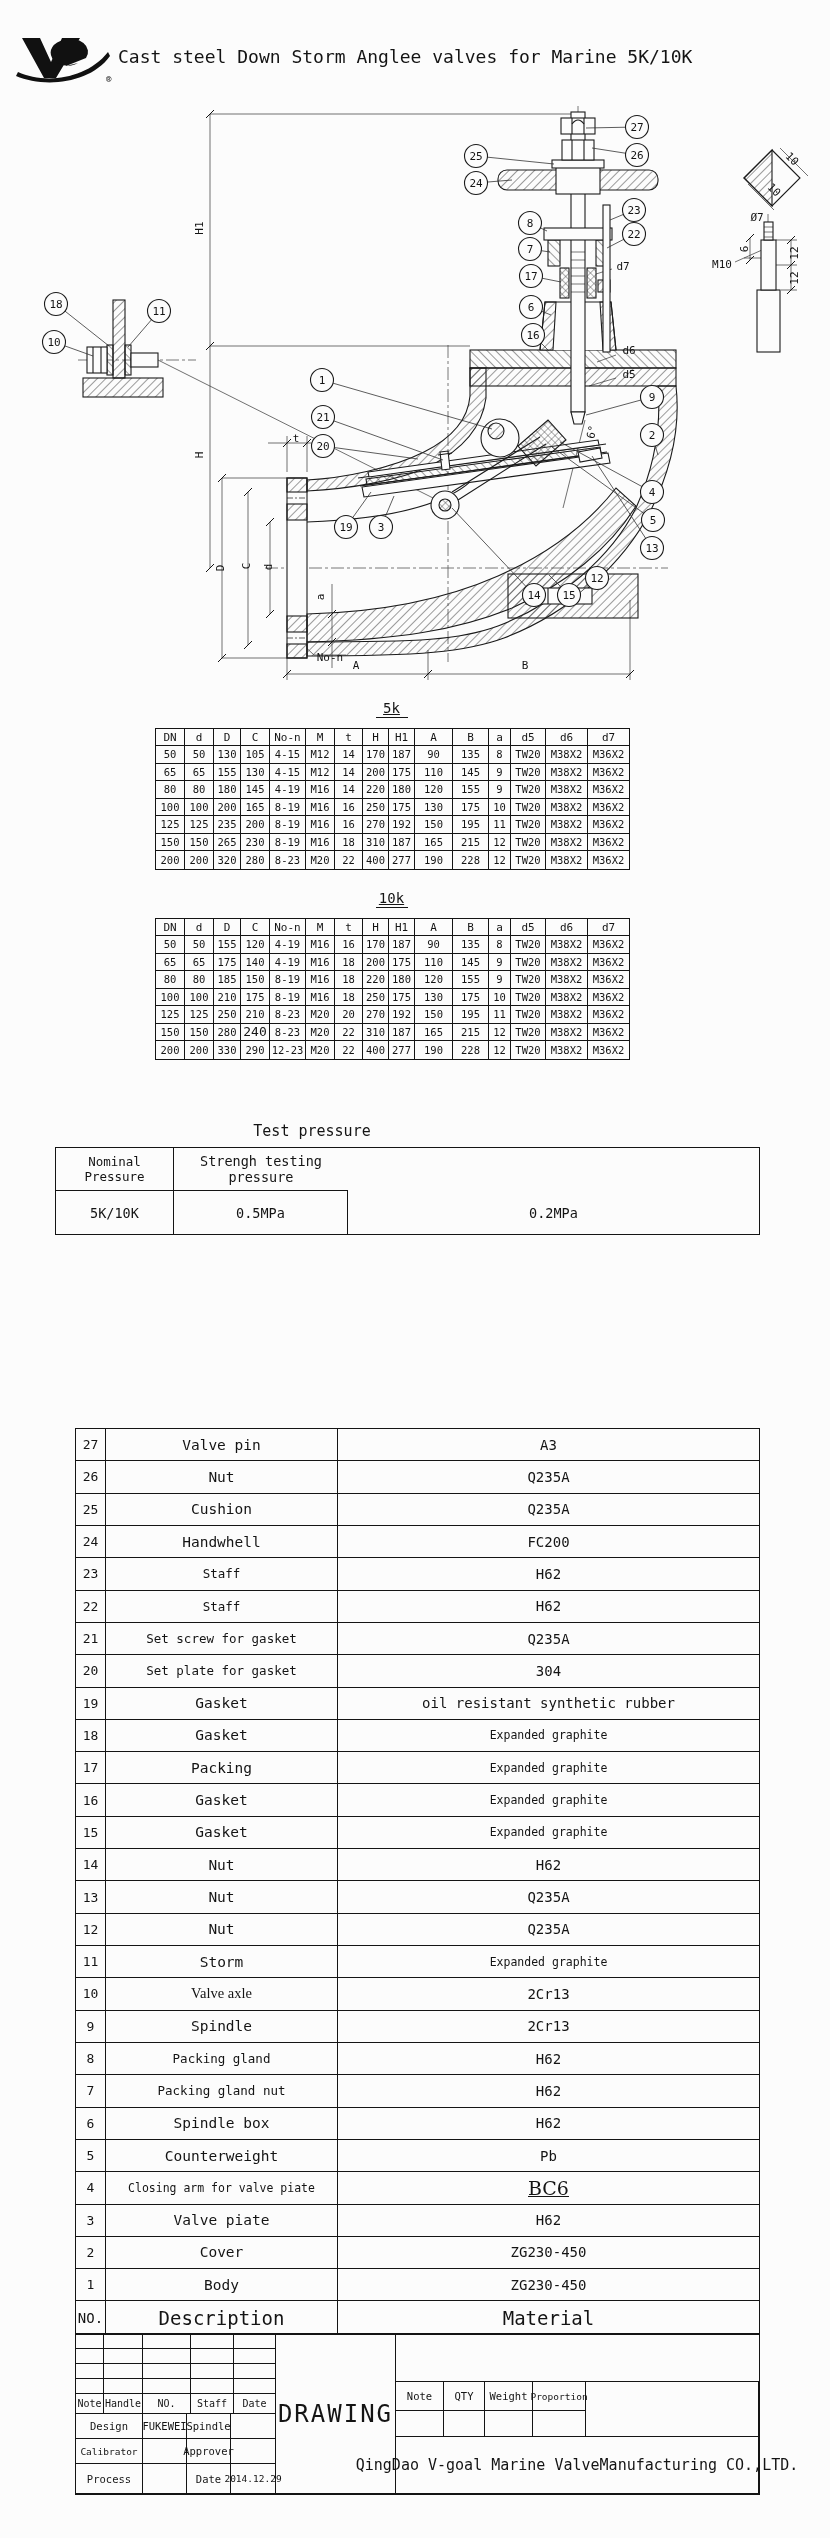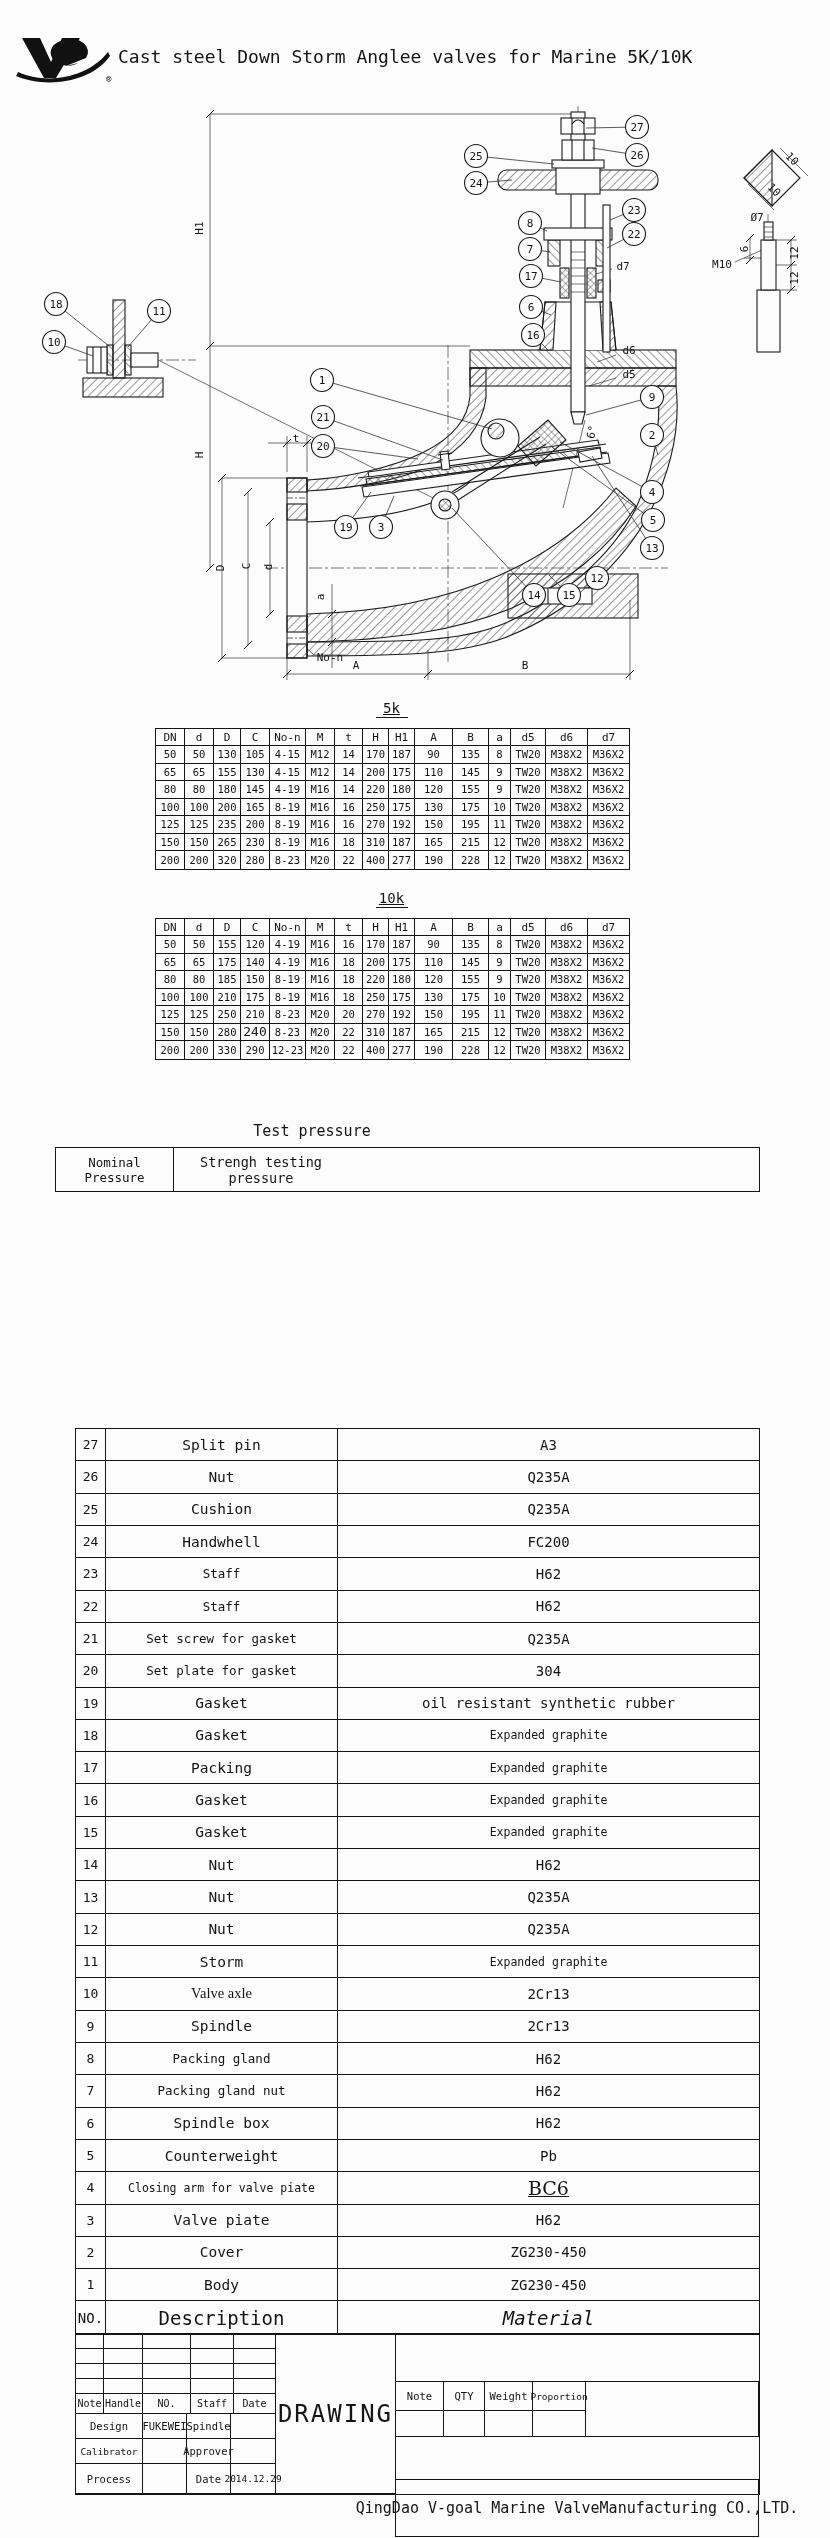--- a/index.html
+++ b/index.html
@@ -650,25 +650,30 @@
         <div class="tcell" style="width: 41px; font-size: 10.5px;">M36X2</div>
       </div>
     </div>
     <div class="tp-title" style="left: 242px; top: 1122px; width: 140px;">Test pressure</div>
     <div class="tbl" style="left: 55px; top: 1147px; width: 705px;">
       <div class="trow" style="height: 43px;">
         <div class="tcell" style="width: 118px; font-size: 12.5px;">Nominal Pressure</div>
         <div class="tcell" style="width: 174px; font-size: 13.5px;">Strengh testing
 pressure</div>
       </div>
+      <div class="trow" style="height: 43px;">
+        <div class="tcell" style="width: 118px; font-size: 13.5px;">5K/10K</div>
+        <div class="tcell" style="width: 174px; font-size: 13.5px;">0.5MPa</div>
+        <div class="tcell" style="width: 411px; font-size: 13.5px;">0.2MPa</div>
+      </div>
     </div>
     <div class="tbl" style="left: 75px; top: 1428px; width: 685px;">
       <div class="trow" style="height: 32.32px;">
         <div class="tcell pl-no" style="width: 30px;">27</div>
-        <div class="tcell pl-desc" style="width: 232px;">Split pin</div>
+        <div class="tcell pl-desc" style="width: 232px;">Valve pin</div>
         <div class="tcell pl-mat" style="width: 421px;">A3</div>
       </div>
       <div class="trow" style="height: 32.32px;">
         <div class="tcell pl-no" style="width: 30px;">26</div>
         <div class="tcell pl-desc" style="width: 232px;">Nut</div>
         <div class="tcell pl-mat" style="width: 421px;">Q235A</div>
       </div>
       <div class="trow" style="height: 32.32px;">
         <div class="tcell pl-no" style="width: 30px;">25</div>
         <div class="tcell pl-desc" style="width: 232px;">Cushion</div>
@@ -790,21 +795,21 @@
         <div class="tcell pl-mat" style="width: 421px;">ZG230-450</div>
       </div>
       <div class="trow" style="height: 32.32px;">
         <div class="tcell pl-no" style="width: 30px;">1</div>
         <div class="tcell pl-desc" style="width: 232px;">Body</div>
         <div class="tcell pl-mat" style="width: 421px;">ZG230-450</div>
       </div>
       <div class="trow" style="height: 32.32px;">
         <div class="tcell pl-no ft-no" style="width: 30px;">NO.</div>
         <div class="tcell pl-desc ft-big" style="width: 232px;">Description</div>
-        <div class="tcell pl-mat ft-big" style="width: 421px; font-style: italic;">Material</div>
+        <div class="tcell pl-mat ft-big" style="width: 421px;">Material</div>
       </div>
     </div>
     <div style="position: absolute; left: 75px; top: 2333px; width: 685px; height: 162px; border: 1.4px solid rgb(20, 20, 20);"></div>
     <div class="tb-cell" style="left: 75px; top: 2333px; width: 29px; height: 16px; font-size: 10px;"></div>
     <div class="tb-cell" style="left: 103px; top: 2333px; width: 40px; height: 16px; font-size: 10px;"></div>
     <div class="tb-cell" style="left: 142px; top: 2333px; width: 49px; height: 16px; font-size: 10px;"></div>
     <div class="tb-cell" style="left: 190px; top: 2333px; width: 44px; height: 16px; font-size: 10px;"></div>
     <div class="tb-cell" style="left: 233px; top: 2333px; width: 43px; height: 16px; font-size: 10px;"></div>
     <div class="tb-cell" style="left: 75px; top: 2348px; width: 29px; height: 16px; font-size: 10px;"></div>
     <div class="tb-cell" style="left: 103px; top: 2348px; width: 40px; height: 16px; font-size: 10px;"></div>
@@ -841,17 +846,17 @@
     <div class="tb-cell drawing-label" style="left: 275px; top: 2333px; width: 121px; height: 161px; font-size: 24px;">DRAWING</div>
     <div class="tb-cell" style="left: 395px; top: 2381px; width: 49px; height: 30px; font-size: 10.5px;">Note</div>
     <div class="tb-cell" style="left: 443px; top: 2381px; width: 42px; height: 30px; font-size: 10.5px;">QTY</div>
     <div class="tb-cell" style="left: 484px; top: 2381px; width: 49px; height: 30px; font-size: 10.5px;">Weight</div>
     <div class="tb-cell" style="left: 532px; top: 2381px; width: 54px; height: 30px; font-size: 9.5px;">Proportion</div>
     <div class="tb-cell" style="left: 395px; top: 2410px; width: 49px; height: 27px; font-size: 10px;"></div>
     <div class="tb-cell" style="left: 443px; top: 2410px; width: 42px; height: 27px; font-size: 10px;"></div>
     <div class="tb-cell" style="left: 484px; top: 2410px; width: 49px; height: 27px; font-size: 10px;"></div>
     <div class="tb-cell" style="left: 532px; top: 2410px; width: 54px; height: 27px; font-size: 10px;"></div>
     <div class="tb-cell" style="left: 585px; top: 2381px; width: 174px; height: 56px; font-size: 10px;"></div>
-    <div class="tb-cell company" style="left: 395px; top: 2436px; width: 364px; height: 58px; font-size: 15px; margin-top: 43px;">
+    <div class="tb-cell company" style="left: 395px; top: 2436px; width: 364px; height: 58px; font-size: 15px;">
       <div>QingDao V-goal Marine Valve</div>
       <div>Manufacturing CO.,LTD.</div>
     </div>
   </div>
 
 </body></html>

